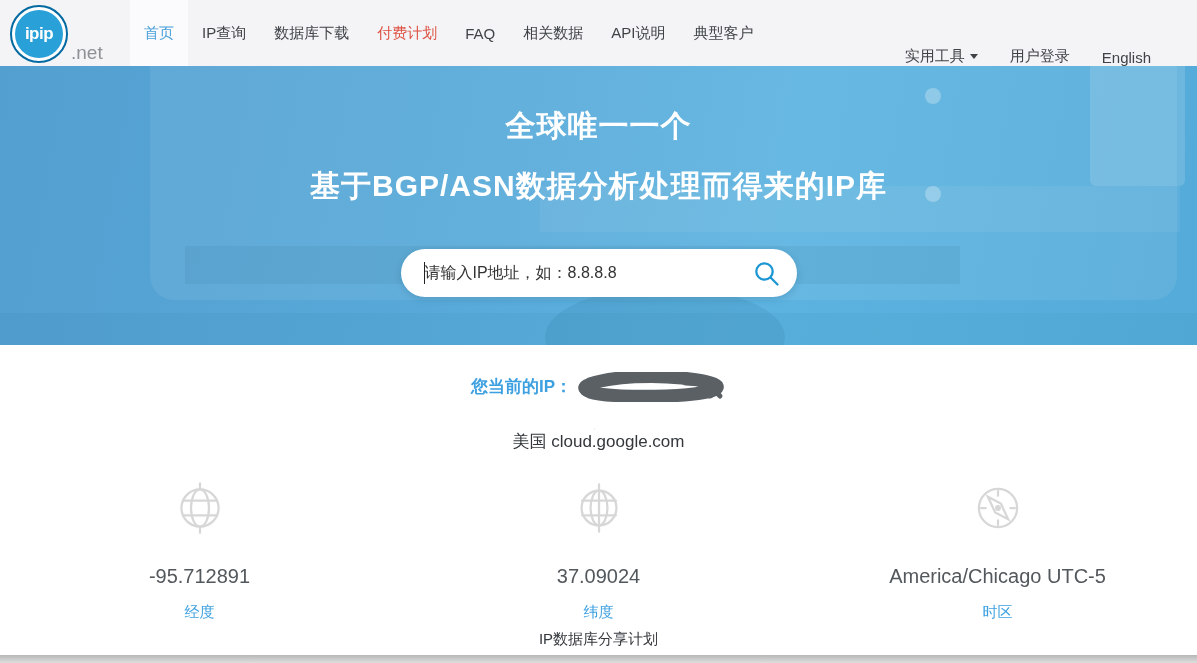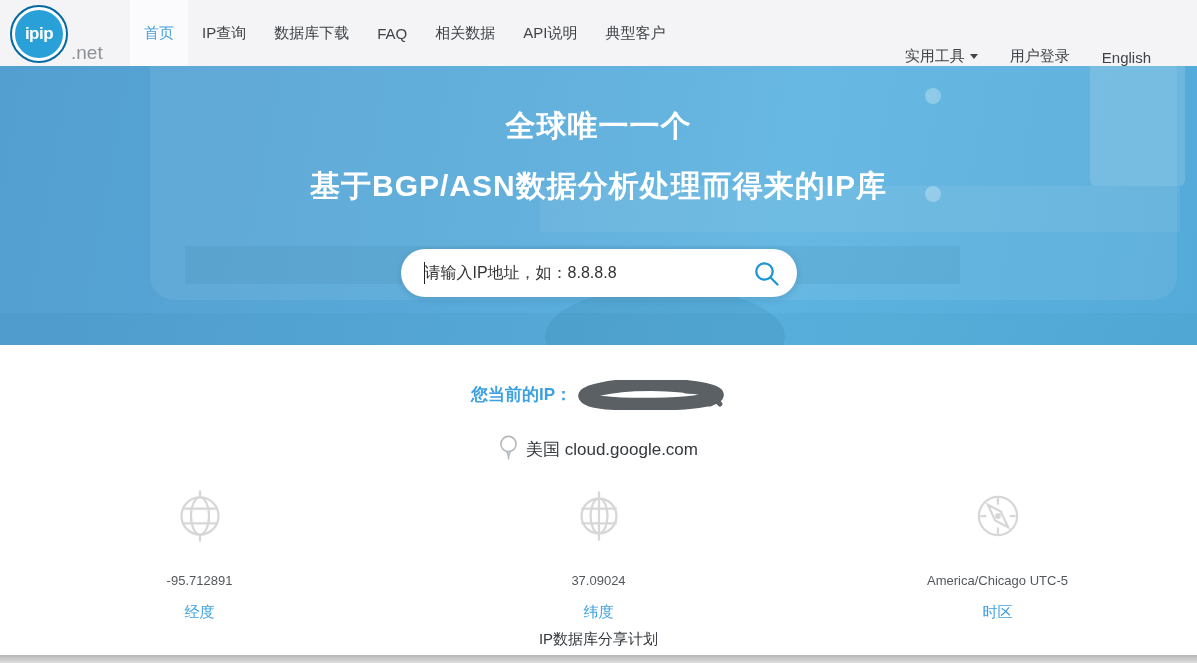--- a/index.html
+++ b/index.html
@@ -41,30 +41,30 @@
   .hero-title2 { margin-top:19px; font-size:30px; font-weight:bold; color:#ffffff; letter-spacing:1px;text-align:center; }
   .search-wrap { position:relative; width:396px; height:33px; margin:42px auto 0; }
   .search-input { width:100%; height:48px; border:none; outline:none; border-radius:26px;
           padding:0 62px 0 24px; font-size:16px; color:#333333; background:#ffffff;
           box-shadow:0 2px 7px rgba(10,60,95,0.18); font-family:inherit; }
   .search-input::placeholder { color:#333333; opacity:1; }
   .text-cursor { position:absolute; left:23px; top:13px; width:1.5px; height:22px; background:#222; }
   .search-btn { position:absolute; right:17px; top:11px; width:27px; height:27px; background:none; border:none; cursor:pointer; padding:0; }
 
   
-  .result { padding-top:34px; text-align:center; }
+  .result { padding-top:26px; text-align:center; }
   .ip-line { display:flex; align-items:center; justify-content:center; height:30px; }
   .ip-label { color:#3da0e0; font-weight:bold; font-size:17px; }
   .ip-scribble { margin-left:2px; margin-top:2px; }
-  .loc-line { margin-top:24px; display:flex; align-items:flex-end; justify-content:center; height:28px; }
+  .loc-line { margin-top:24px; display:flex; align-items:center; justify-content:center; height:28px;flex-direction:column; }
   .loc-pin { margin-right:8px; margin-top:3px; }
   .loc-text { font-size:17px; color:#34383c; }
   .stats { display:flex; margin-top:28px; }
   .stat { flex:1; text-align:center; }
-  .stat-value { margin-top:26px; font-size:13px; color:#53585d; }
+  .stat-value { margin-top:26px; font-size:20px; color:#53585d; }
   .stat-label { margin-top:15px; font-size:15px; color:#3da0e0; cursor:pointer; display:inline-block; margin-top:15px; }
   .share-line { margin-top:8px; }
   .share-link { font-size:15px; color:#35393d; cursor:pointer; }
 
   .bottom-bar { position:absolute; left:0; right:0; bottom:0; height:8px;
           background:linear-gradient(#b7b7b7,#dedede); }
 </style>
 </head>
 <body>
 
@@ -73,20 +73,21 @@
   <div class="navbar">
     <div class="logo">
       <div class="logo-inner">ipip</div>
     </div>
     <div class="logo-suffix">.net</div>
 
     <ul class="nav-menu">
       <li class="nav-item active">首页</li>
       <li class="nav-item">IP查询</li>
       <li class="nav-item">数据库下载</li>
+      <li class="nav-item highlight">付费计划</li>
       <li class="nav-item">FAQ</li>
       <li class="nav-item">相关数据</li>
       <li class="nav-item">API说明</li>
       <li class="nav-item">典型客户</li>
     </ul>
 
     <div class="nav-right">
       <div class="nav-item">
         <span>实用工具</span>
         <span class="caret-down"></span>

